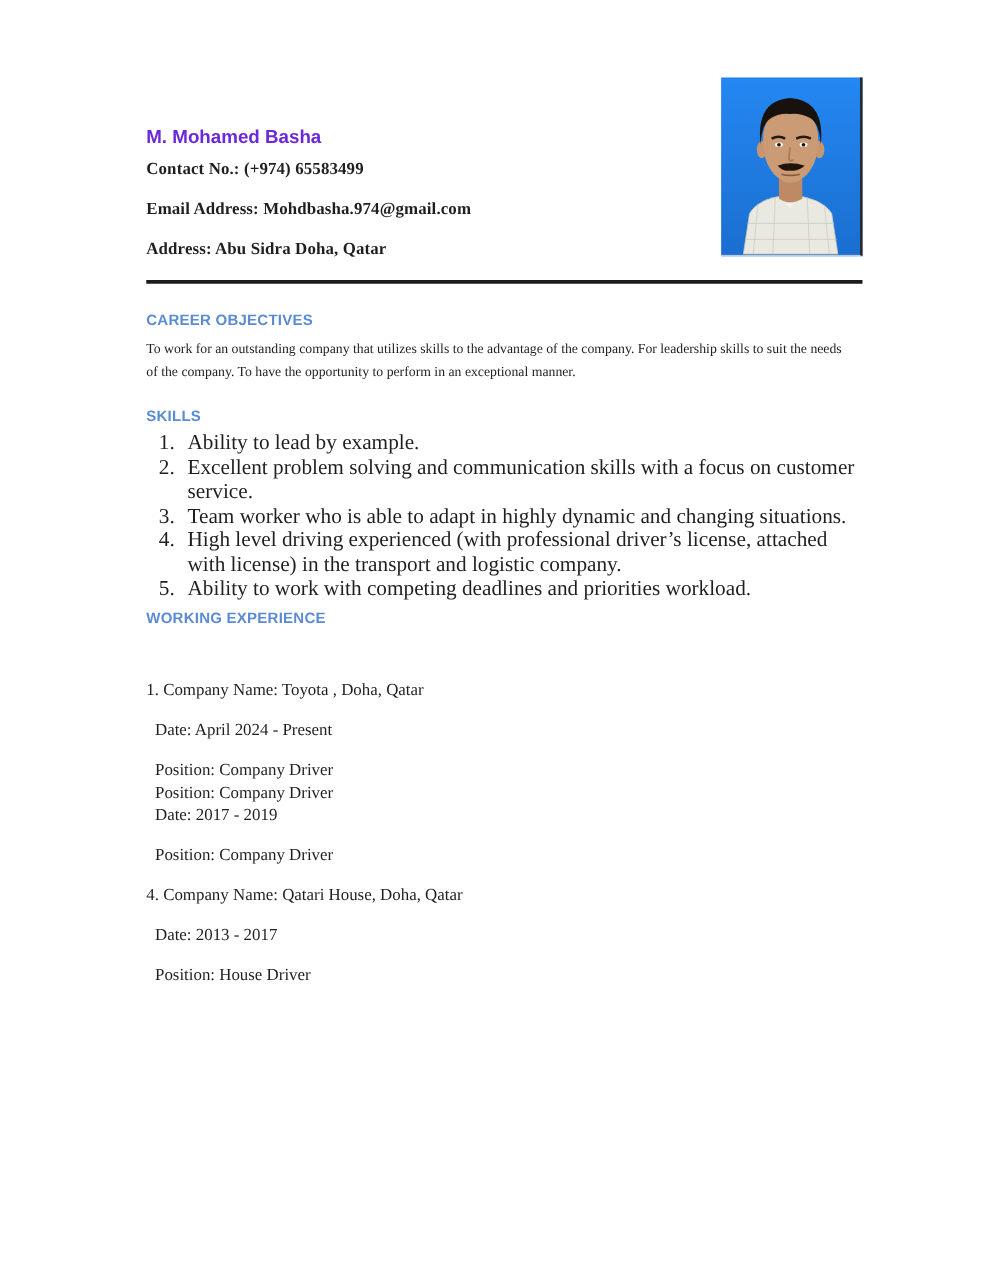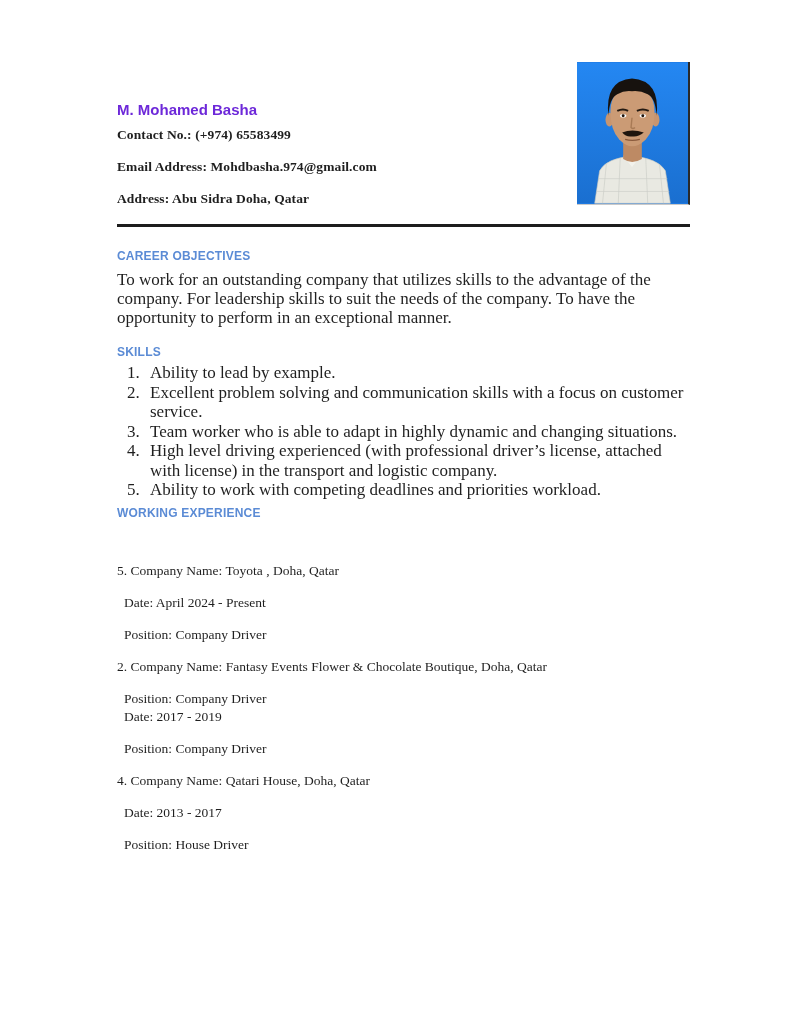--- a/index.html
+++ b/index.html
@@ -53,21 +53,21 @@
   .section-heading {
     font-family: "Liberation Sans", sans-serif;
     font-size: 12px; line-height: 18px;
     font-weight: 700;
     color: #5b8bd5;
     letter-spacing: 0.2px;
   }
   .h-objectives { margin-top: 20px; }
   .objectives-text {
     margin-top: 5px;
-    font-size: 17px; line-height: 19px;
+    font-size: 11px; line-height: 19px;
     width: 560px;
   }
   .h-skills { margin-top: 16px; }
   ol.skills-list {
     margin-top: 2px;
     padding-left: 27px;
     font-size: 17px; line-height: 19.5px;
     list-style: decimal;
   }
   ol.skills-list li { padding-left: 6px; }
@@ -149,26 +149,25 @@
     <li>Excellent problem solving and communication skills with a focus on customer service.</li>
     <li>Team worker who is able to adapt in highly dynamic and changing situations.</li>
     <li>High level driving experienced (with professional driver’s license, attached with license) in the transport and logistic company.</li>
     <li>Ability to work with competing deadlines and priorities workload.</li>
   </ol>
 
   <div class="section-heading h-experience">WORKING EXPERIENCE</div>
 
   <div class="experience">
     <div class="exp-entry">
-      <div class="exp-line">5. Company Name: Toyota , Doha, Qatar</div>
+      <div class="exp-line">1. Company Name: Toyota , Doha, Qatar</div>
       <div class="exp-line sub">Date: April 2024 - Present</div>
       <div class="exp-line sub">Position: Company Driver</div>
     </div>
     <div class="exp-entry">
-      <div class="exp-line" style="margin-top: 14px;">2. Company Name: Fantasy Events Flower &amp; Chocolate Boutique, Doha, Qatar</div>
       <div class="exp-line sub">Position: Company Driver</div>
     </div>
     <div class="exp-entry">
       <div class="exp-line sub">Date: 2017 - 2019</div>
       <div class="exp-line sub">Position: Company Driver</div>
     </div>
     <div class="exp-entry">
       <div class="exp-line" style="margin-top: 14px;">4. Company Name: Qatari House, Doha, Qatar</div>
       <div class="exp-line sub">Date: 2013 - 2017</div>
       <div class="exp-line sub">Position: House Driver</div>

